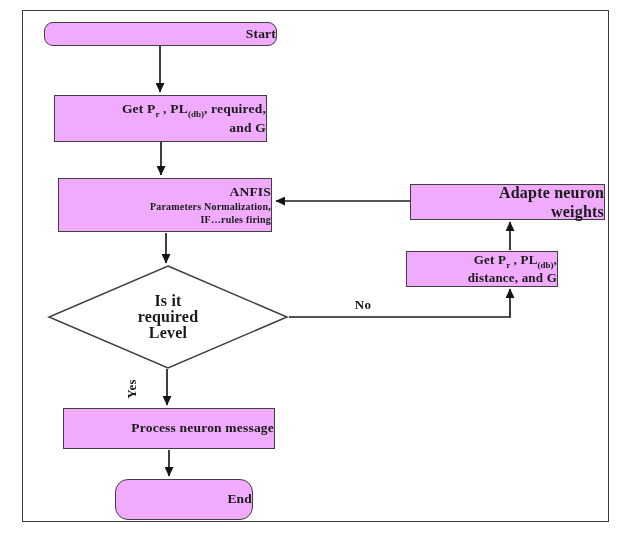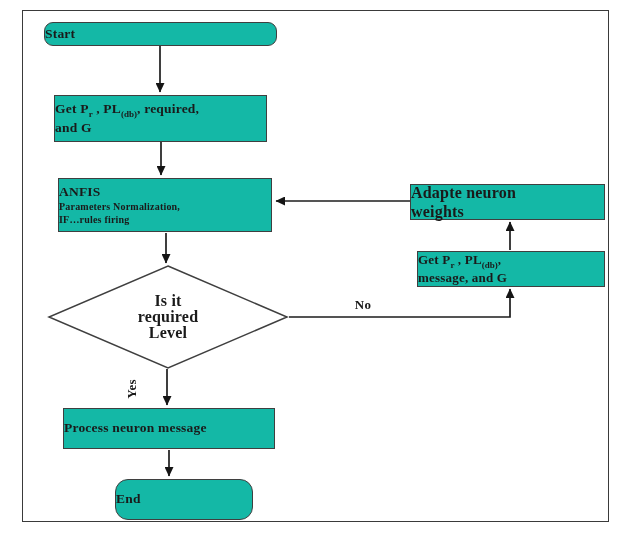--- a/index.html
+++ b/index.html
@@ -20,41 +20,41 @@
     box-sizing: border-box;
   }
   .overlay {
     position: absolute;
     left: 0; top: 0;
     width: 630px; height: 535px;
   }
   .node {
     position: absolute;
     box-sizing: border-box;
-    background: #14b8a6;
+    background: #f0abfc;
     border: 1.5px solid #3f3f3f;
     display: flex;
     flex-direction: column;
-    align-items: flex-start;
+    align-items: flex-end;
     justify-content: center;
     text-align: center;
     font-weight: 600;
     letter-spacing: .2px;
     line-height: 1.2;
     font-size: 13.5px;
   }
   .rounded    { border-radius: 9px; }
   .rounded-lg { border-radius: 13px; }
   .small-lines { font-size: 10px; line-height: 1.3; }
   sub { font-size: 9px; letter-spacing: 0; }
   .node-start   { left: 44px;  top: 22px;  width: 233px; height: 24px; }
   .node-get     { left: 54px;  top: 95px;  width: 213px; height: 47px; }
   .node-anfis   { left: 58px;  top: 178px; width: 214px; height: 54px; }
   .node-adapt   { left: 410px; top: 184px; width: 195px; height: 36px; font-size: 16px; }
-  .node-getloop { left: 417px; top: 251px; width: 188px; height: 36px; font-size: 13px; }
+  .node-getloop { left: 406px; top: 251px; width: 152px; height: 36px; font-size: 13px; }
   .node-process { left: 63px;  top: 408px; width: 212px; height: 41px; }
   .node-end     { left: 105px; top: 479px; width: 138px; height: 41px; margin-left: 10px; }
   .decision-text {
     position: absolute;
     left: 103px; top: 293px; width: 130px;
     text-align: center;
     font-weight: 600;
     font-size: 16px;
     line-height: 16px;
     letter-spacing: .2px;
@@ -126,21 +126,21 @@
 
   <div class="node node-adapt">
     <div>Adapte neuron</div>
     <div>weights</div>
   </div>
 
   <div class="node node-getloop">
     <div>
       <span>Get P</span><sub>r</sub><span> , PL</span><sub>(db)</sub><span>,</span>
     </div>
-    <div>message, and G</div>
+    <div>distance, and G</div>
   </div>
 
   <div class="node node-process">
     <div>Process neuron message</div>
   </div>
 
   <div class="node rounded-lg node-end">
     <div>End</div>
   </div>
 

